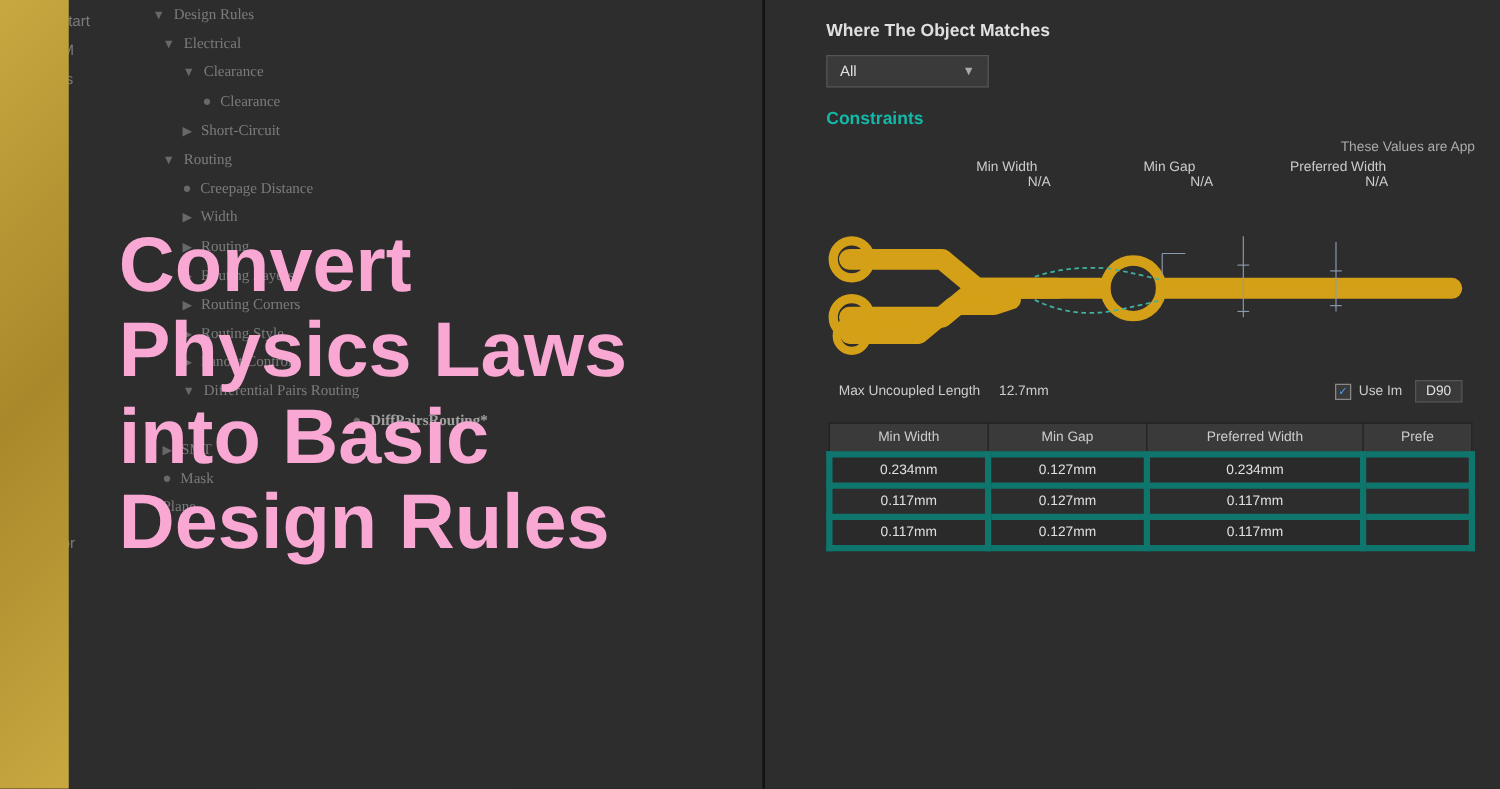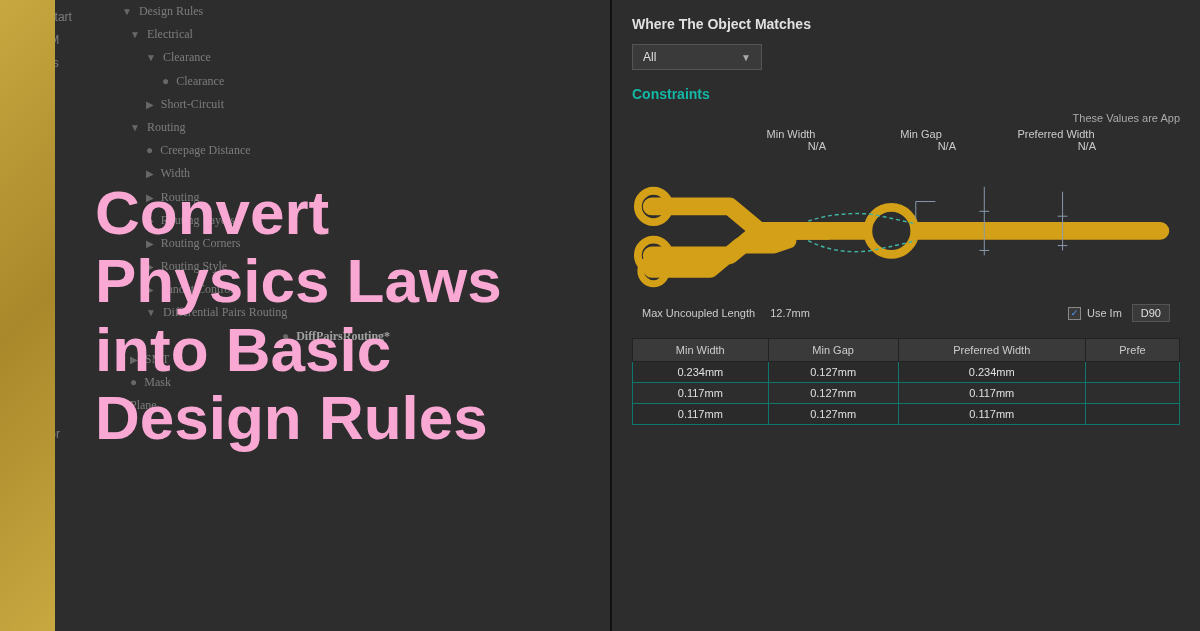--- a/index.html
+++ b/index.html
@@ -101,20 +101,21 @@
       right: 0;
       top: 0;
       width: 590px;
       height: 631px;
       background: #2d2d2d;
       border-left: 2px solid #111;
     }
 
     .right-panel-inner {
       padding: 16px 20px;
+      margin-left: 29px;
     }
 
     .section-title {
       color: #e0e0e0;
       font-size: 14px;
       font-weight: bold;
       margin-bottom: 12px;
     }
 
     .dropdown-row {
@@ -245,21 +246,21 @@
       text-align: center;
       border: 1px solid #222;
       font-weight: normal;
     }
 
     .bottom-table td {
       background: #2a2a2a;
       color: #e0e0e0;
       padding: 4px 12px;
       text-align: center;
-      border: 1px solid #0f766e;
+      border: 5px solid #0f766e;
     }
 
     .bottom-table tr:nth-child(even) td {
       background: #2d2d2d;
     }
   </style>
 </head>
 <body>
 
 <div class="left-panel">

